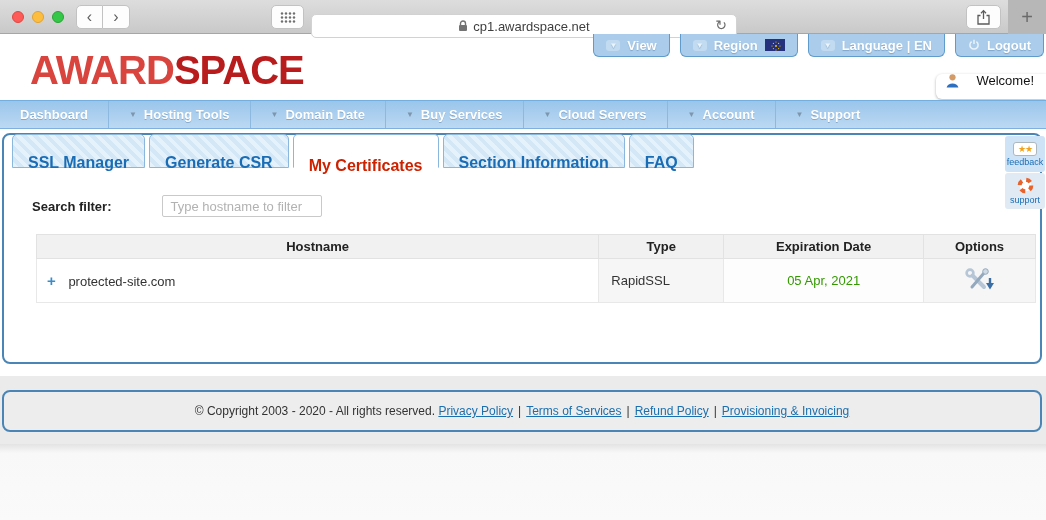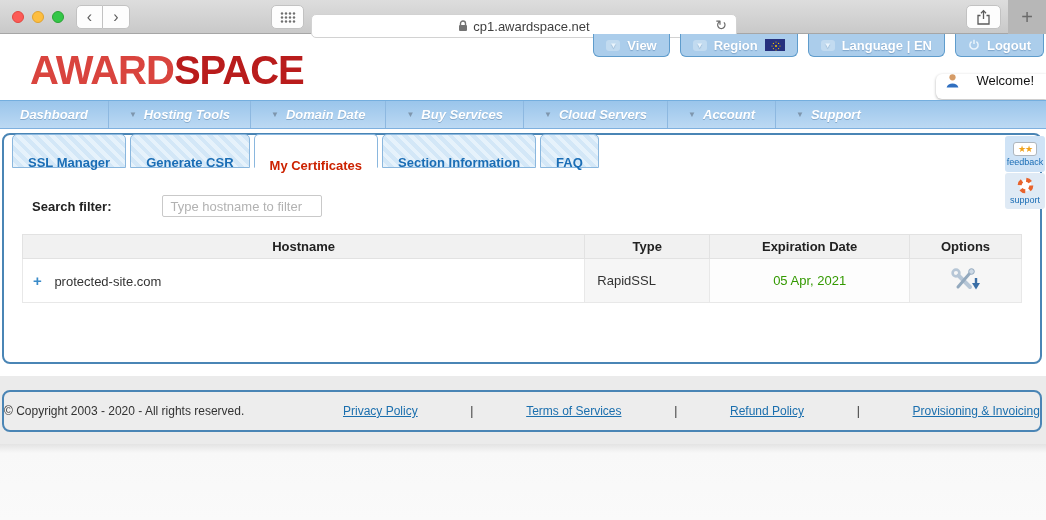--- a/index.html
+++ b/index.html
@@ -47,38 +47,38 @@
   .welcome { position:absolute; right:0; top:74px; height:25px; background:#fff;
     border-radius:6px 0 0 6px; box-shadow:0 1px 3px rgba(0,0,0,.3);
     display:flex; align-items:center; gap:16px; padding:0 12px 12px 9px; font-size:13px; color:#111; }
 
   
   .mainnav { position:absolute; left:0; top:100px; width:1046px; height:29px;
     background:linear-gradient(#9ac5eb,#bcd9f3); border-top:1px solid #74aede;
     border-bottom:1px solid #7fb0de; display:flex; }
   .nav-item { display:flex; align-items:center; gap:7px; padding:0 20px;
     color:#fff; font-weight:bold; font-size:13px; border-right:1px solid #8db8e0;
-    text-shadow:0 1px 0 rgba(70,110,150,.4);font-style:italic; }
+    text-shadow:0 1px 0 rgba(70,110,150,.4); }
   .nav-arrow { font-size:8px; color:#7e96ad; text-shadow:none; }
 
   
   .panel { position:absolute; left:2px; top:133px; width:1040px; height:231px;
     border:2px solid #4a85b5; border-radius:8px; background:#fff; }
   .tabs { position:absolute; left:8px; top:2px; display:flex; gap:4px; align-items:flex-end; height:31px; }
-  .tab { height:25px; line-height:24px; padding:16px 15px; color:#1a6db5; font-weight:bold; font-size:13px;
+  .tab { height:25px; line-height:24px; padding:16px 15px; color:#1a6db5; font-weight:bold; font-size:16px;
     border:1px solid #8ab7de; border-radius:5px 5px 0 0;
     background:repeating-linear-gradient(45deg,#e6f2fb 0px,#e6f2fb 4px,#d3e7f7 4px,#d3e7f7 8px); }
   .tab.active { height:31px; line-height:29px; background:#fff; border-bottom:1px solid #fff; color:#cc2200; }
   .search-row { position:absolute; left:28px; top:60px; display:flex; align-items:center; gap:12px; }
   .search-label { font-size:13px; font-weight:bold; color:#222; }
   .search-input { width:160px; height:22px; border:1px solid #c9c9c9; border-radius:2px;
     font-size:13px; padding:0 7px; color:#333; font-family:"Liberation Sans",sans-serif;margin-left:39px; }
   .search-input::placeholder { color:#b2b2b2; }
 
-  table.certs { position:absolute; left:18px; top:99px; width:1000px; border-collapse:collapse;
+  table.certs { position:absolute; left:32px; top:99px; width:1000px; border-collapse:collapse;
     font-size:13px; color:#333; }
   table.certs th { height:24px; background:#f1f1f1; border:1px solid #e2e2e2;
     font-weight:bold; color:#222; text-align:center; }
   table.certs td { height:44px; border:1px solid #e8e8e8; }
   td.c-host { padding-left:10px; background:#fff; }
   td.c-type { padding-left:12px; background:#f6f6f6; }
   td.c-exp  { text-align:center; color:#339900; background:#fdfdfd; }
   td.c-opt  { text-align:center; background:#f6f6f6; }
   .plus { color:#3a8bc9; font-weight:bold; font-size:15px; margin-right:9px; }
 
@@ -90,21 +90,21 @@
   .badge-support  { top:173px; background:#dfeaf5; }
   .bubble { width:24px; height:14px; background:#fff; border:1px solid #aeb6be; border-radius:3px;
     font-size:9px; line-height:12px; text-align:center; color:#f0a21c; letter-spacing:-1px; }
 
   
   .bottom-band { position:absolute; left:0; top:376px; width:1046px; height:68px; background:#ebebeb; }
   .page-bottom { position:absolute; left:0; top:444px; width:1046px; height:76px;
     background:linear-gradient(#e3e3e3 0px,#f8f8f8 9px,#fafafa 100%); }
   .footer { position:absolute; left:2px; top:390px; width:1040px; height:42px;
     background:#ededed; border:2px solid #4a85b5; border-radius:8px;
-    display:flex; align-items:center; justify-content:space-between; font-size:12px; color:#333; }
+    display:flex; align-items:center; justify-content:center; font-size:12px; color:#333; }
   .footer a { color:#1b6fae; text-decoration:underline; }
   .footer .sep { margin:0 5px; color:#333; }
 </style>
 </head>
 <body>
 
 <div id="screen">
 
   <div class="chrome">
     <span class="tl tl-red"></span>

